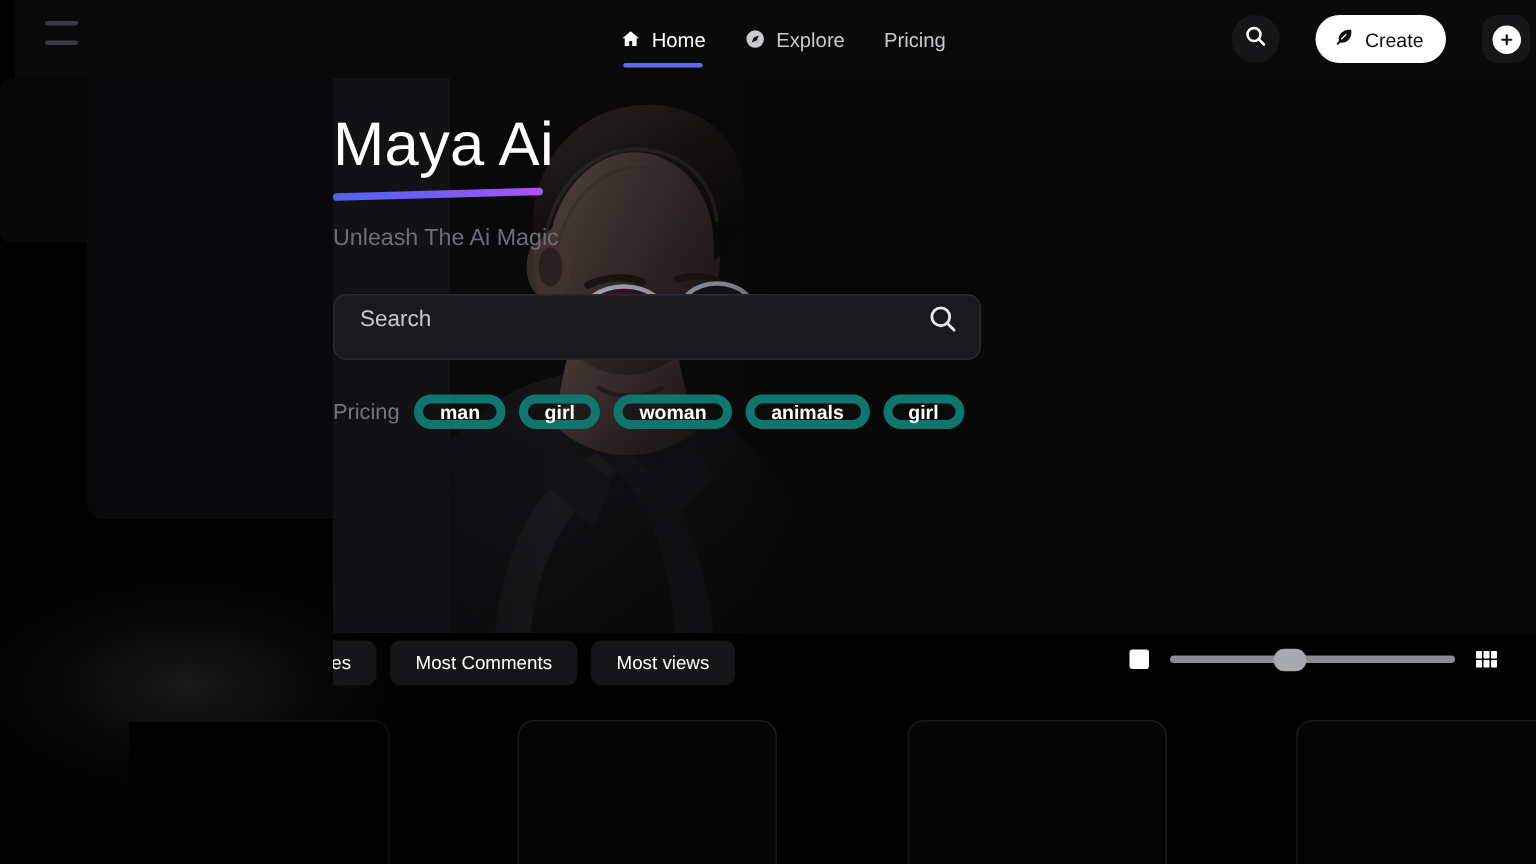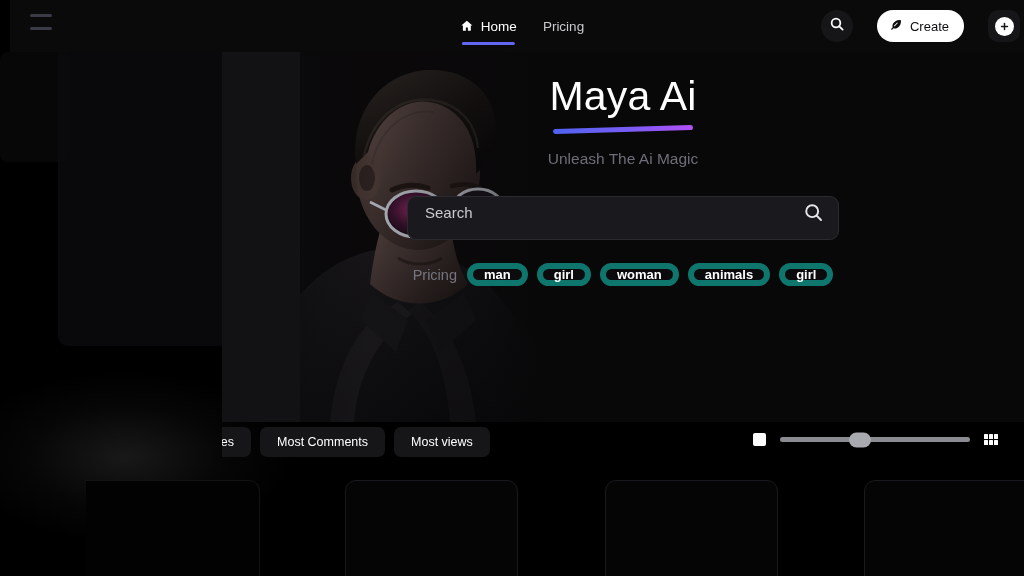--- a/index.html
+++ b/index.html
@@ -101,21 +101,21 @@
   .hero-tint {
     position:absolute; inset:0;
     background:linear-gradient(90deg, rgba(10,10,12,.55) 0%, rgba(10,10,12,.10) 30%, rgba(10,10,12,.35) 78%, rgba(8,8,9,.88) 100%);
   }
   .hero-left-fade {
     position:absolute; left:0; top:0; width:80px; height:370px;
     background:#121214;
   }
   .hero-content {
     position:absolute; left:0; top:0; width:802px; height:370px;
-    display:flex; flex-direction:column; align-items:center;
+    display:flex; flex-direction:column; 
     padding-top:24px; z-index:5;
   }
   .hero-title {
     font-size:41px; font-weight:400; color:#ffffff; letter-spacing:.2px;
     line-height:1; position:relative;
   }
   .title-underline {
     width:140px; height:5px; margin-top:10px;
     background:linear-gradient(90deg,#4f63f0 0%, #7a5cf4 55%, #b050f8 100%);
     border-radius:3px; transform:rotate(-1.6deg);
@@ -214,20 +214,29 @@
 
       <div class="nav-item active">
         <span class="nav-ico">
           <svg width="14" height="14" viewBox="0 0 24 24" fill="#ffffff">
             <path d="M12 3 2.5 11h2.7v9h5.1v-5.6h3.4V20h5.1v-9h2.7z"></path>
           </svg>
         </span>
         <span>Home</span>
       </div>
 
+      <div class="nav-item">
+        <span class="nav-ico">
+          <svg width="14" height="14" viewBox="0 0 24 24">
+            <circle cx="12" cy="12" r="10" fill="#c9c9cf"></circle>
+            <path d="M16 8l-2.3 5.7L8 16l2.3-5.7z" fill="#0a0a0a"></path>
+          </svg>
+        </span>
+        <span>Explore</span>
+      </div>
 
       <div class="nav-item">
         <span>Pricing</span>
       </div>
 
     </div>
 
     <div class="top-right">
 
       <div class="icon-btn-round">

